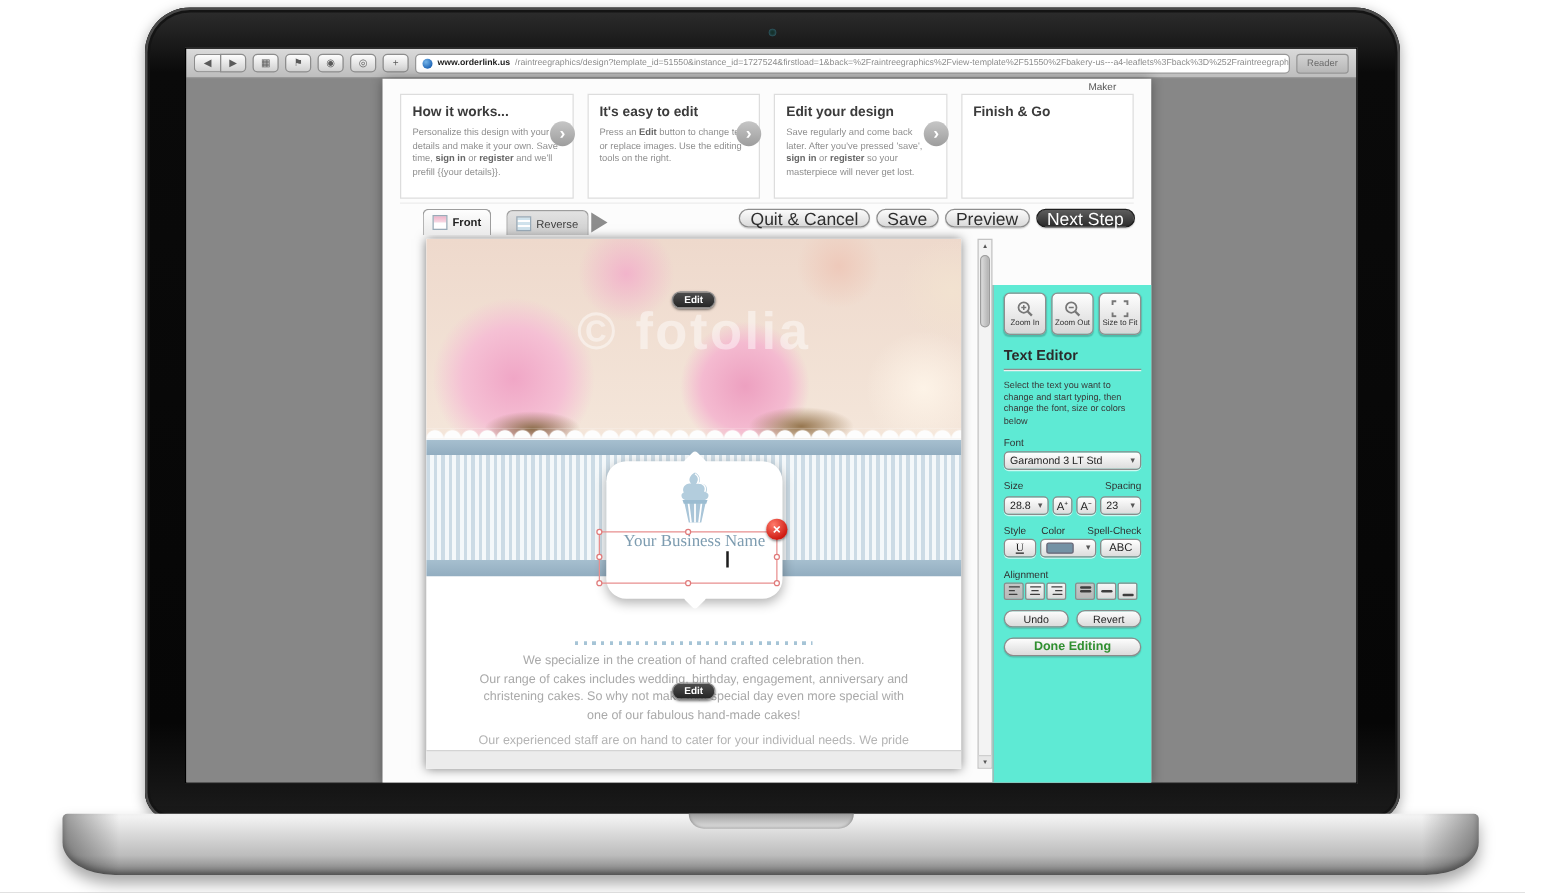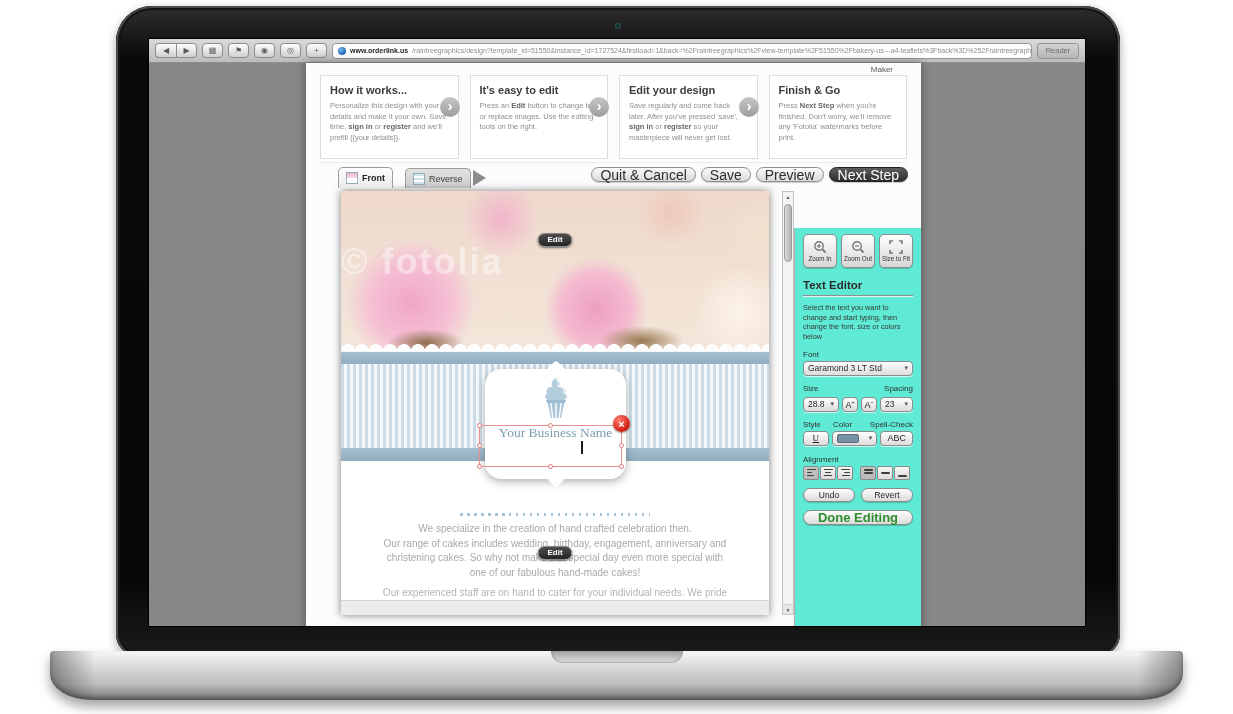--- a/index.html
+++ b/index.html
@@ -86,22 +86,22 @@
     background:
       radial-gradient(ellipse 60px 22px at 300px 150px, #96764f 0%, rgba(150,118,79,0) 70%),
       radial-gradient(ellipse 55px 20px at 85px 152px, #8d6e4c 0%, rgba(141,110,76,0) 70%),
       radial-gradient(circle 90px at 70px 112px, #f0a6c6 0%, #f5c0d4 45%, rgba(245,192,212,0) 72%),
       radial-gradient(circle 72px at 255px 118px, #eda0c0 0%, #f4bad0 48%, rgba(244,186,208,0) 72%),
       radial-gradient(circle 55px at 160px 28px, #f2b4cb 0%, rgba(242,180,203,0) 70%),
       radial-gradient(circle 48px at 330px 22px, #eec9ba 0%, rgba(238,201,186,0) 70%),
       radial-gradient(circle 62px at 398px 120px, #fdf3e7 0%, rgba(253,243,231,0) 75%),
       radial-gradient(circle 58px at 420px 42px, #f2e2d0 0%, rgba(242,226,208,0) 72%),
       linear-gradient(180deg,#eed9cc,#f4e6da); }
-  .watermark { position:absolute; left:0; right:0; top:50px; text-align:left; font-weight:bold;
-               font-size:36px; letter-spacing:2px; color:rgba(255,255,255,.45); }
+  .watermark { position:absolute; left:0; right:0; top:50px; text-align:center; font-weight:bold;
+               font-size:42px; letter-spacing:2px; color:rgba(255,255,255,.45); }
   .edit-pill { padding:1px 9px 2px; background:linear-gradient(#4d4d4d,#252525); border:1px solid #8a8a8a;
                border-radius:9px; color:#fff; font-size:8px; font-weight:bold;
                box-shadow:0 1px 2px rgba(0,0,0,.5); white-space:nowrap; }
   .edit-1 { position:absolute; left:50%; top:42px; transform:translateX(-50%); }
   .scallops { position:absolute; left:0; top:152px; width:100%; height:8px;
               background:radial-gradient(circle at 7px 8px, #fdfdfd 6.6px, rgba(255,255,255,0) 7.3px);
               background-size:14px 8px; }
   .band { position:absolute; left:0; width:100%; height:13px;
           background:linear-gradient(#a6bfcf,#92adc0); }
   .band-1 { top:160px; border-top:1px solid #f3f7fa; }
@@ -184,21 +184,21 @@
   .ha-left i { align-self:flex-start; } .ha-center i { align-self:center; } .ha-right i { align-self:flex-end; }
   .b100{width:100%;} .b65{width:65%;} .b85{width:85%;}
   .gap-sep { width:5px; }
   .va-btn { justify-content:flex-start; } .va-btn.mid { justify-content:center; } .va-btn.bot { justify-content:flex-end; }
   .va-btn i { width:100%; height:2px; }
   .ur-row { display:flex; gap:6px; margin-top:8px; }
   .wide-btn { flex:1; height:14px; border:1px solid #8b8b8b; border-radius:8px;
               background:linear-gradient(#fdfdfd,#dbdbdb); font-size:8.5px; color:#1f1f1f;
               display:flex; align-items:center; justify-content:center; box-shadow:0 1px 1px rgba(0,0,0,.2); }
   .done-btn { margin-top:8px; width:100%; height:15px; border:1px solid #8b8b8b; border-radius:8px;
-              background:linear-gradient(#fdfdfd,#dbdbdb); font-size:13px; font-weight:bold; color:#2f8f2f;
+              background:linear-gradient(#fdfdfd,#dbdbdb); font-size:10px; font-weight:bold; color:#2f8f2f;
               display:flex; align-items:center; justify-content:center; box-shadow:0 1px 1px rgba(0,0,0,.2); }
 </style>
 </head>
 <body>
 
 <div class="stage">
   <div class="shell">
     <div class="webcam"></div>
 
     <div class="screen">
@@ -234,21 +234,20 @@
             <div class="panel">
               <h3>It's easy to edit</h3>
               <p><span>Press an </span><b>Edit</b><span> button to change text or replace images. Use the editing tools on the right.</span></p>
             </div>
             <div class="panel">
               <h3>Edit your design</h3>
               <p><span>Save regularly and come back later. After you've pressed 'save', </span><b>sign in</b><span> or </span><b>register</b><span> so your masterpiece will never get lost.</span></p>
             </div>
             <div class="panel">
               <h3>Finish &amp; Go</h3>
-              <p><span>Press </span><b>Next Step</b><span> when you're finished. Don't worry, we'll remove any 'Fotolia' watermarks before print.</span></p>
             </div>
           </div>
           <div class="chevron" style="left:134px">›</div>
           <div class="chevron" style="left:283px">›</div>
           <div class="chevron" style="left:433px">›</div>
           <div class="rule"></div>
 
           <div class="tab tab-front">
             <span class="thumb thumb-front"></span>
             <span>Front</span>

